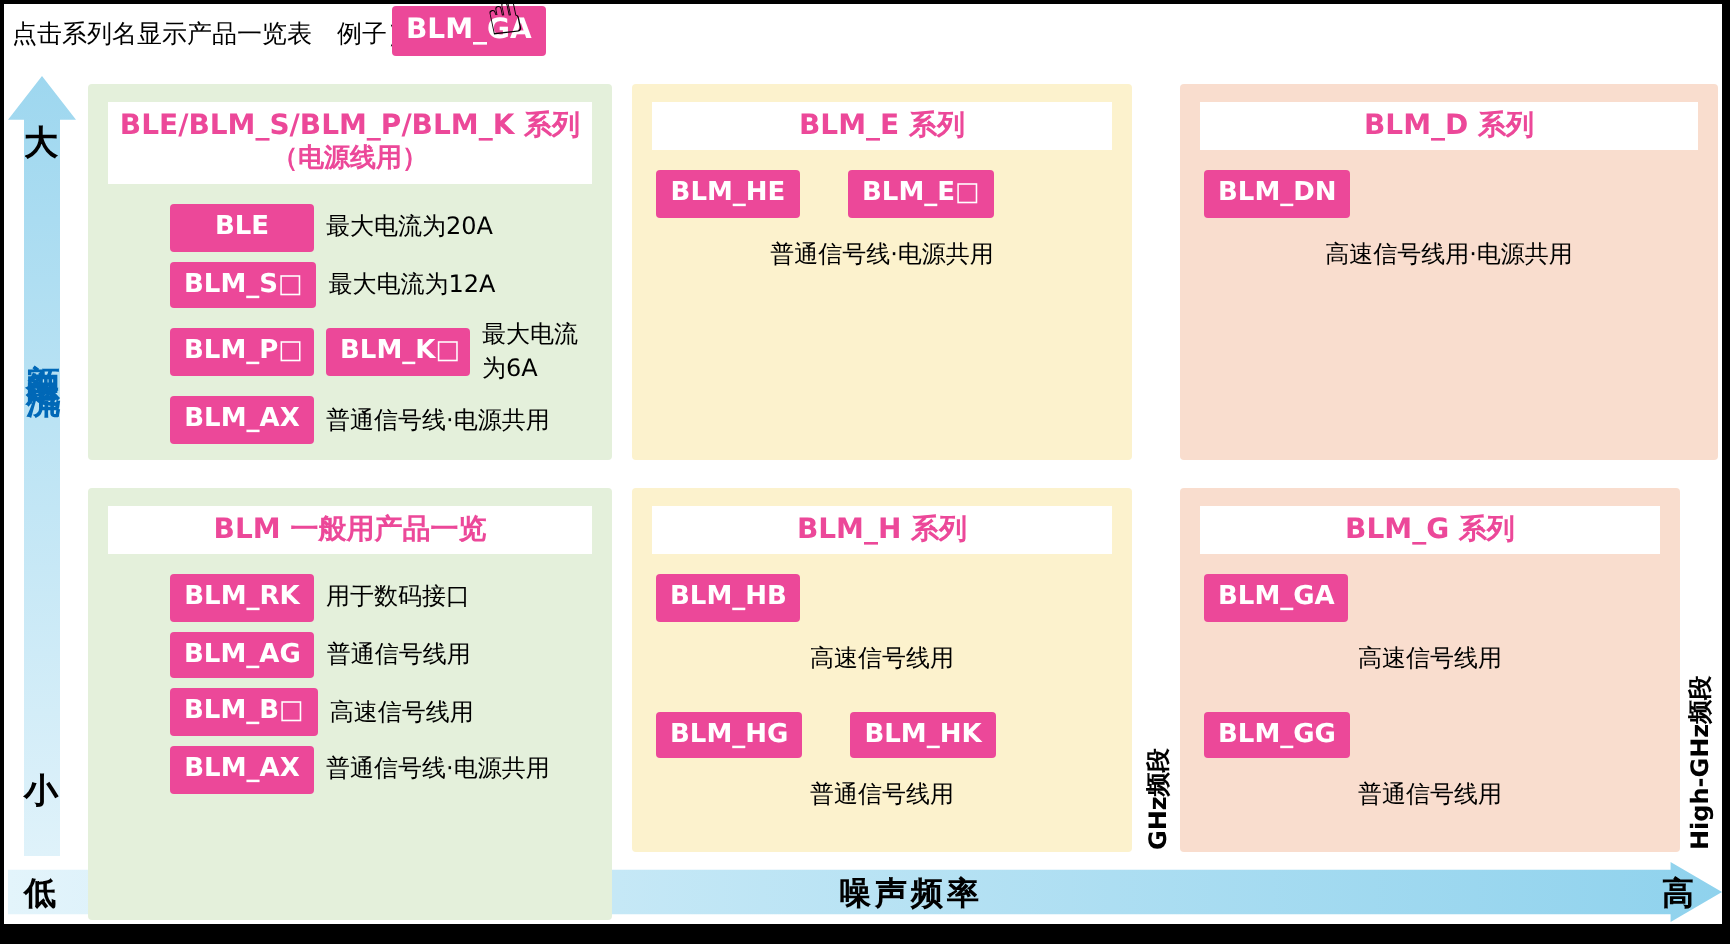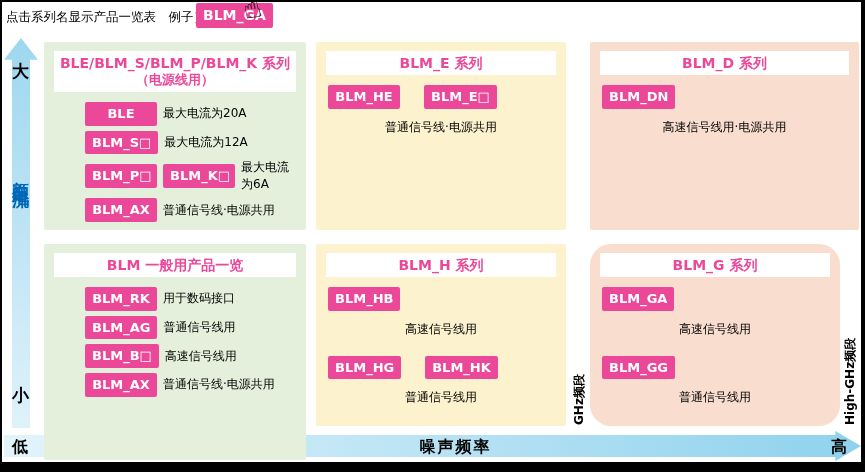--- a/index.html
+++ b/index.html
@@ -42,21 +42,21 @@
   
   .panel { position:absolute; border-radius:2px; }
   .green { background:#E4F0DB; }
   .cream { background:#FCF2CD; }
   .pink  { background:#F9DDCE; }
   .p0 { left:44px;  top:42px;  width:262px; height:188px; }
   .p1 { left:316px; top:42px;  width:250px; height:188px; }
   .p2 { left:590px; top:42px;  width:269px; height:188px; }
   .p3 { left:44px;  top:244px; width:262px; height:216px; }
   .p4 { left:316px; top:244px; width:250px; height:182px; }
-  .p5 { left:590px; top:244px; width:250px; height:182px;border-radius:21px; }
+  .p5 { left:590px; top:244px; width:250px; height:182px; }
 
   .ptitle { background:#fff; font-weight:bold; text-align:center; margin:9px 10px 10px;
             padding:3px 2px; font-size:14px; line-height:1.3; color:#ec4899; }
   .ptitle .sub { font-size:13px; }
   .prow { display:flex; align-items:center; gap:6px; margin:0 9px 5px;padding-left:32px; }
   .prow .desc { font-size:12px; color:#000; }
   .pgroup { margin:0 12px; }
   .pgroup + .pgroup { margin-top:18px; }
   .btnrow { display:flex; gap:24px; }
   .gdesc { font-size:12px; text-align:center; margin-top:10px; color:#000; }

